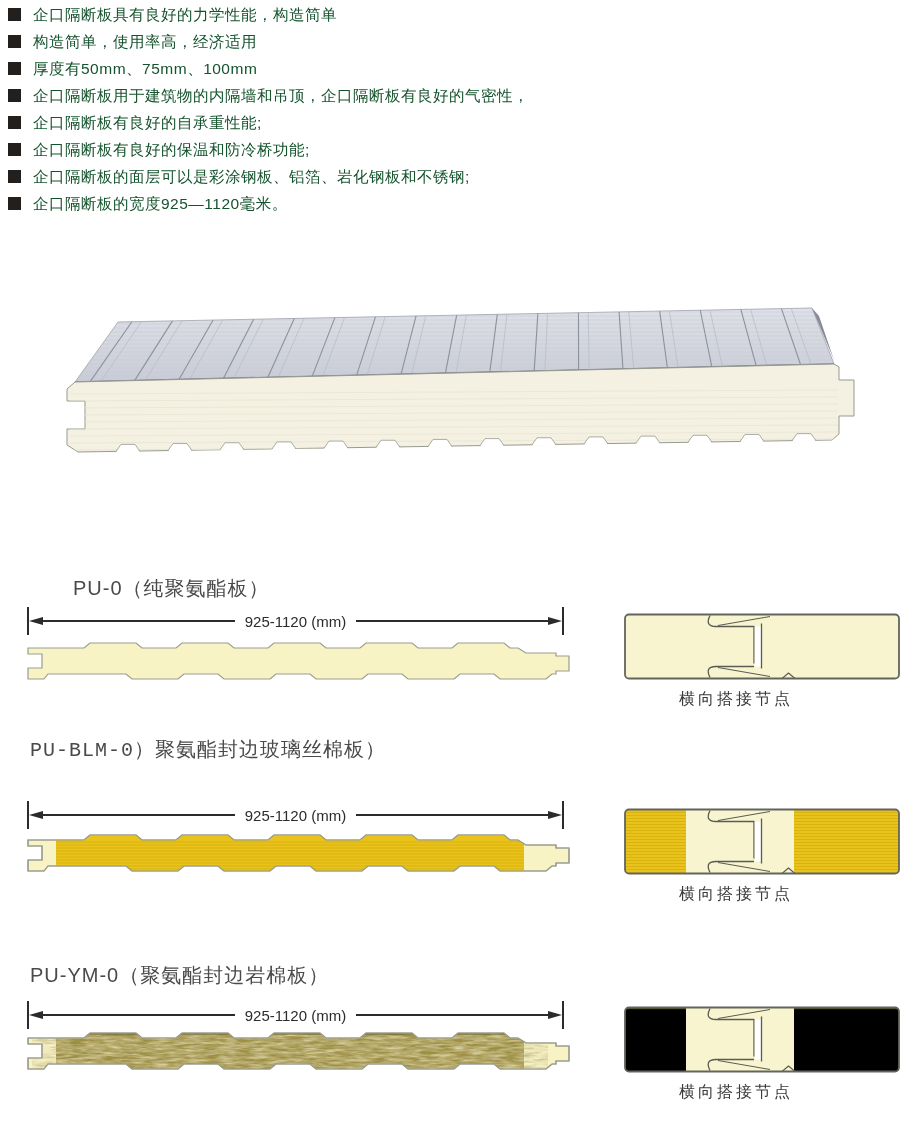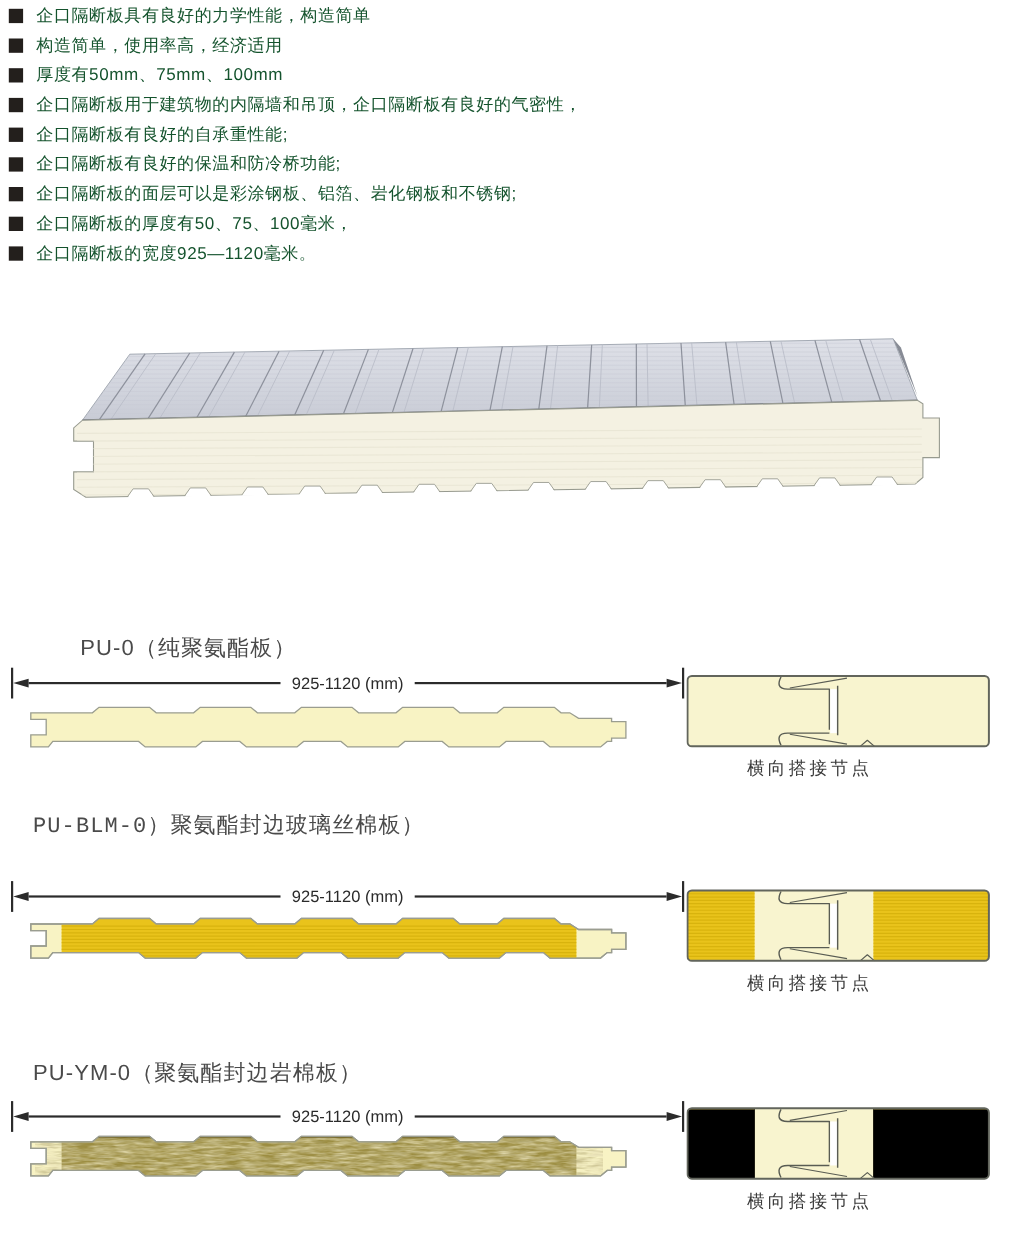--- a/index.html
+++ b/index.html
@@ -14,21 +14,21 @@
 
   
   #iso{position:absolute;left:52px;top:294px;width:850px;height:172px;}
 
   
   .sec-title{position:absolute;margin:0;font-size:20px;font-weight:400;color:#4a4a4a;
              letter-spacing:1px;white-space:nowrap;}
   #t0{left:30px;top:575px;margin-left:43px;} #t1{left:30px;top:736px;font-family:Liberation Mono, monospace;} #t2{left:30px;top:962px;}
 
   
-  .dim{position:absolute;left:10px;width:612px;height:34px;display:flex;align-items:center;}
+  .dim{position:absolute;left:27px;width:537px;height:34px;display:flex;align-items:center;}
   #d0{top:604px;} #d1{top:798px;} #d2{top:998px;}
   .dim .tick{width:2px;height:28px;background:#2b2b2b;}
   .dim .arrow{width:0;height:0;border-top:4.5px solid transparent;border-bottom:4.5px solid transparent;}
   .dim .arrow.left{border-right:14px solid #2b2b2b;}
   .dim .arrow.right{border-left:14px solid #2b2b2b;}
   .dim .dline{flex:1;height:2px;background:#2b2b2b;}
   .dim .dim-label{padding:0 10px;font-size:15px;color:#2b2b2b;white-space:nowrap;}
 
   
   .strip{position:absolute;left:20px;width:550px;height:48px;}
@@ -75,24 +75,20 @@
     <div class="bullet-row">
       <span class="bullet-sq"></span>
       <span class="bullet-text">企口隔断板有良好的保温和防冷桥功能;</span>
     </div>
 
     <div class="bullet-row">
       <span class="bullet-sq"></span>
       <span class="bullet-text">企口隔断板的面层可以是彩涂钢板、铝箔、岩化钢板和不锈钢;</span>
     </div>
 
-    <div class="bullet-row">
-      <span class="bullet-sq"></span>
-      <span class="bullet-text">企口隔断板的厚度有50、75、100毫米，</span>
-    </div>
 
     <div class="bullet-row">
       <span class="bullet-sq"></span>
       <span class="bullet-text">企口隔断板的宽度925—1120毫米。</span>
     </div>
   </div>
 
   <svg id="iso" viewBox="0 0 850 172">
       <defs>
         <linearGradient id="mg" x1="0" y1="0" x2="0" y2="1">

